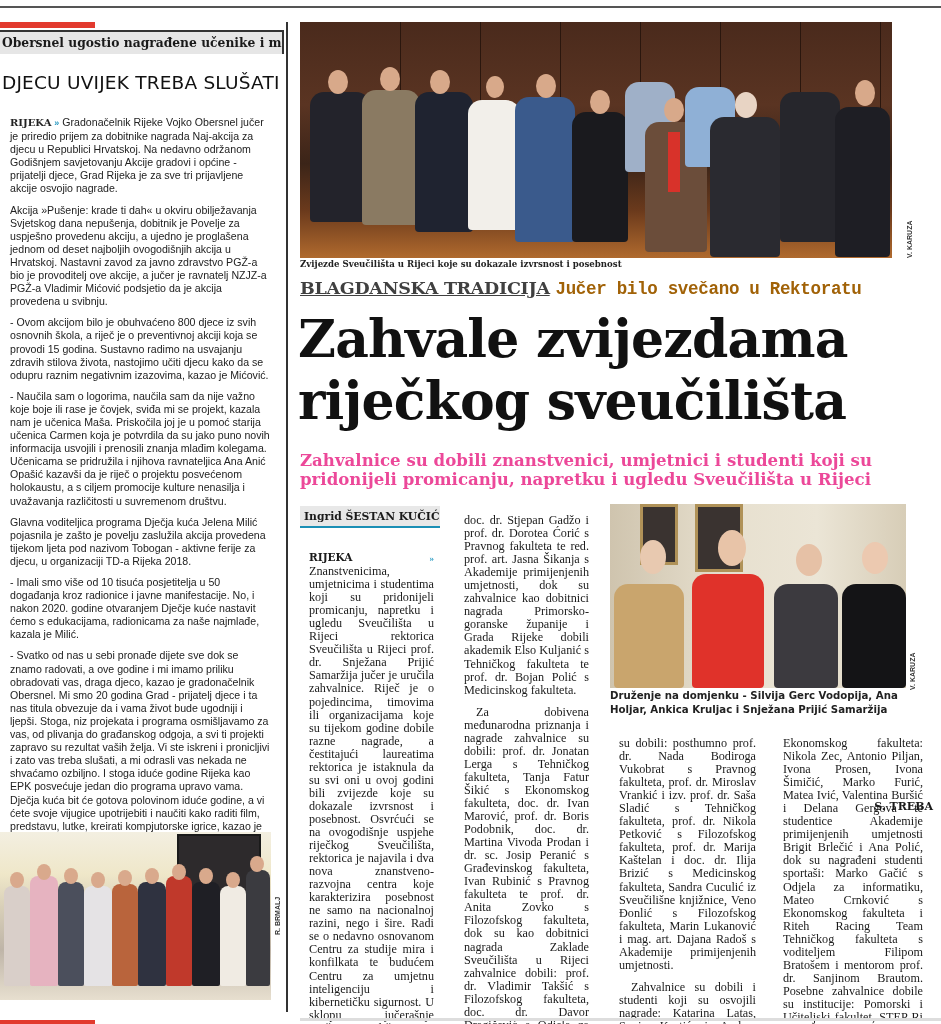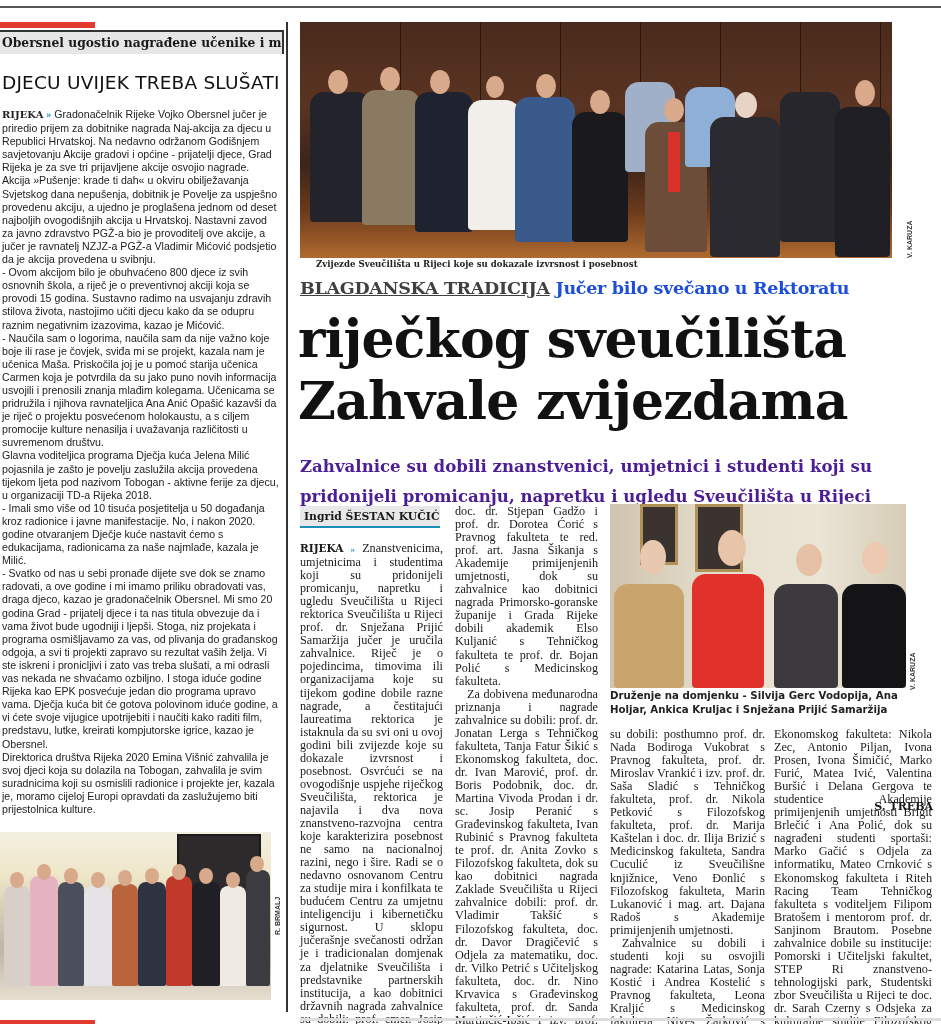--- a/index.html
+++ b/index.html
@@ -5,46 +5,46 @@
   html,body{margin:0;padding:0;}
   body{width:941px;height:1024px;background:#fff;position:relative;overflow:hidden;font-family:"Liberation Sans",sans-serif;color:#1a1a1a;}
   .top-rule{position:absolute;left:0;top:6px;width:941px;height:2px;background:#555;}
 
   
   .side{position:absolute;left:0;top:22px;width:286px;height:990px;border-right:2px solid #333;}
   .red-bar{position:absolute;left:0;top:22px;width:95px;height:6px;background:#e23a2e;}
   .side-kicker{position:absolute;left:0;top:30px;width:284px;height:24px;background:#e6e6e6;border-top:2px solid #333;border-right:2px solid #333;box-sizing:border-box;font-family:"DejaVu Serif",serif;font-weight:bold;font-size:12.3px;line-height:22px;padding-left:2px;white-space:nowrap;overflow:hidden;}
   .side-title{position:absolute;left:2px;top:72px;font-family:"DejaVu Sans",sans-serif;font-size:18.5px;letter-spacing:0.2px;color:#111;white-space:nowrap;}
   .side-body{position:absolute;left:2px;top:108px;width:278px;font-family:"Liberation Sans",sans-serif;font-size:10.6px;line-height:13.1px;color:#222;}
-  .side-body p{margin:0;text-indent:0;}
+  .side-body p{margin:8px;text-indent:0;}
   .side-dateline{font-family:"DejaVu Serif",serif;font-weight:bold;font-size:10px;}
   .arrow{color:#2a9bc2;font-size:9px;font-weight:bold;}
   .side-author{position:absolute;right:8px;top:800px;font-family:"DejaVu Serif",serif;font-weight:bold;font-size:11px;}
   .side-photo{position:absolute;left:0;top:832px;width:271px;height:168px;overflow:hidden;background:linear-gradient(180deg,#f3efe1 0%,#efe7c9 25%,#d8cfb8 45%,#bfb5a8 70%,#e7dfcf 100%);}
   .side-photo .door{position:absolute;right:10px;top:2px;width:80px;height:120px;background:#2d2a2c;border:2px solid #1a1a1a;}
   .side-photo .kid{position:absolute;bottom:14px;border-radius:8px 8px 2px 2px;}
   .side-photo .head{position:absolute;border-radius:50%;background:#d9a98c;}
   .side-credit{position:absolute;left:274px;top:935px;transform:rotate(-90deg);transform-origin:left top;font-size:7px;font-weight:bold;color:#333;white-space:nowrap;}
   .side-bottom-red{position:absolute;left:0;top:1020px;width:95px;height:4px;background:#e23a2e;}
 
   
   .main-photo{position:absolute;left:300px;top:22px;width:592px;height:236px;overflow:hidden;background:linear-gradient(180deg,#4a2a1c 0%,#5a3422 35%,#3b2418 60%,#6b3a1c 80%,#b06a2e 100%);}
   .main-photo .panel{position:absolute;top:0;width:40px;height:120px;border-right:1px solid #2a160d;}
   .person{position:absolute;border-radius:14px 14px 4px 4px;}
   .phead{position:absolute;border-radius:50%;background:#d8a98a;}
   .main-credit{position:absolute;left:906px;top:258px;transform:rotate(-90deg);transform-origin:left top;font-size:7px;font-weight:bold;color:#333;white-space:nowrap;}
-  .main-caption{position:absolute;left:316px;top:259px;font-family:"DejaVu Serif",serif;font-weight:bold;font-size:8.6px;color:#222;white-space:nowrap;}
+  .main-caption{position:absolute;left:300px;top:259px;font-family:"DejaVu Serif",serif;font-weight:bold;font-size:8.6px;color:#222;white-space:nowrap;}
   .kicker{position:absolute;left:300px;top:278px;font-family:"DejaVu Serif",serif;font-weight:bold;font-size:17.5px;white-space:nowrap;letter-spacing:-0.3px;}
   .kicker .k1{color:#404040;text-decoration:underline;}
-  .kicker .k2{color:#1d4ed8;}
+  .kicker .k2{color:#a16207;font-family:Liberation Mono, monospace;}
   .headline{position:absolute;left:298px;top:308px;width:640px;font-family:"DejaVu Serif",serif;font-weight:bold;font-size:52px;line-height:62px;letter-spacing:-0.8px;color:#111;}
-  .deck{position:absolute;left:300px;top:451px;width:620px;font-family:"DejaVu Serif",serif;font-size:16.6px;line-height:30px;color:#4c1d95;font-weight:bold;}
+  .deck{position:absolute;left:300px;top:451px;width:620px;font-family:"DejaVu Serif",serif;font-size:16.6px;line-height:19px;color:#ec4899;font-weight:bold;}
   .byline{position:absolute;left:300px;top:506px;width:140px;height:22px;background:#e8e8e8;border-bottom:2px solid #1b8fb5;font-family:"DejaVu Serif",serif;font-weight:bold;font-size:10.8px;line-height:22px;padding-left:4px;box-sizing:border-box;white-space:nowrap;}
   .col{position:absolute;font-family:"Liberation Serif",serif;font-size:12.2px;line-height:13.05px;color:#1a1a1a;text-align:justify;}
-  .col p{margin:0;}
+  .col p{margin:9px;}
   .col .ind{text-indent:12px;}
   .col1{left:300px;top:542px;width:143px;}
   .col2{left:455px;top:505px;width:143px;}
   .col3{left:610px;top:728px;width:155px;}
   .col4{left:774px;top:728px;width:158px;}
   .dateline{font-weight:bold;font-family:"DejaVu Serif",serif;font-size:10.5px;}
   .photo2{position:absolute;left:610px;top:504px;width:296px;height:184px;overflow:hidden;background:linear-gradient(90deg,#cfc4ae 0%,#e7e0cf 40%,#ebe5d6 70%,#d7cdb7 100%);}
   .photo2 .frame{position:absolute;top:0;border:3px solid #b09258;background:#3a3330;}
   .photo2-credit{position:absolute;left:909px;top:690px;transform:rotate(-90deg);transform-origin:left top;font-size:7px;font-weight:bold;color:#333;white-space:nowrap;}
   .photo2-caption{position:absolute;left:610px;top:689px;width:310px;font-family:"DejaVu Sans",sans-serif;font-weight:bold;font-size:10.2px;line-height:14px;color:#222;}
@@ -129,22 +129,22 @@
   <div style="position:absolute;left:368px;top:110px;width:12px;height:60px;background:#d8322a;"></div>
 </div>
 <div class="main-credit">V. KARUZA</div>
 <div class="main-caption">Zvijezde Sveučilišta u Rijeci koje su dokazale izvrsnost i posebnost</div>
 
 <div class="kicker">
   <span class="k1">BLAGDANSKA TRADICIJA</span>
   <span class="k2">Jučer bilo svečano u Rektoratu</span>
 </div>
 <div class="headline">
+  <div>Zahvale zvijezdama</div>
   <div>riječkog sveučilišta</div>
-  <div>Zahvale zvijezdama</div>
 </div>
 <div class="deck">Zahvalnice su dobili znanstvenici, umjetnici i studenti koji su pridonijeli promicanju, napretku i ugledu Sveučilišta u Rijeci</div>
 
 <div class="byline">Ingrid ŠESTAN KUČIĆ</div>
 
 <div class="col col1">
   <p><span class="dateline">RIJEKA</span> <span class="arrow">»</span> <span>Znanstvenicima, umjetnicima i studentima koji su pridonijeli promicanju, napretku i ugledu Sveučilišta u Rijeci rektorica Sveučilišta u Rijeci prof. dr. Snježana Prijić Samaržija jučer je uručila zahvalnice. Riječ je o pojedincima, timovima ili organizacijama koje su tijekom godine dobile razne nagrade, a čestitajući laureatima rektorica je istaknula da su svi oni u ovoj godini bili zvijezde koje su dokazale izvrsnost i posebnost. Osvrćući se na ovogodišnje uspjehe riječkog Sveučilišta, rektorica je najavila i dva nova znanstveno-razvojna centra koje karakterizira posebnost ne samo na nacionalnoj razini, nego i šire. Radi se o nedavno osnovanom Centru za studije mira i konfilkata te budućem Centru za umjetnu inteligenciju i kibernetičku sigurnost. U sklopu jučerašnje svečanosti održan je i tradicionalan domjenak za djelatnike Sveučilišta i predstavnike partnerskih institucija, a kao dobitnici državnih nagrada zahvalnice su dobili: prof. emer. Josip Brnić s Tehničkog fakulteta, prof. emer. Branko Rafajac s Filozofskog fakulteta, dr. sc. Marko Šestan i dr. sc. Vedrana Jelenčić s Medicinskog fakulteta,</span></p>
 </div>
 <div class="col col2">
   <p>doc. dr. Stjepan Gadžo i prof. dr. Dorotea Ćorić s Pravnog fakulteta te red. prof. art. Jasna Šikanja s Akademije primijenjenih umjetnosti, dok su zahvalnice kao dobitnici nagrada Primorsko-goranske županije i Grada Rijeke dobili akademik Elso Kuljanić s Tehničkog fakulteta te prof. dr. Bojan Polić s Medicinskog fakulteta.</p>

